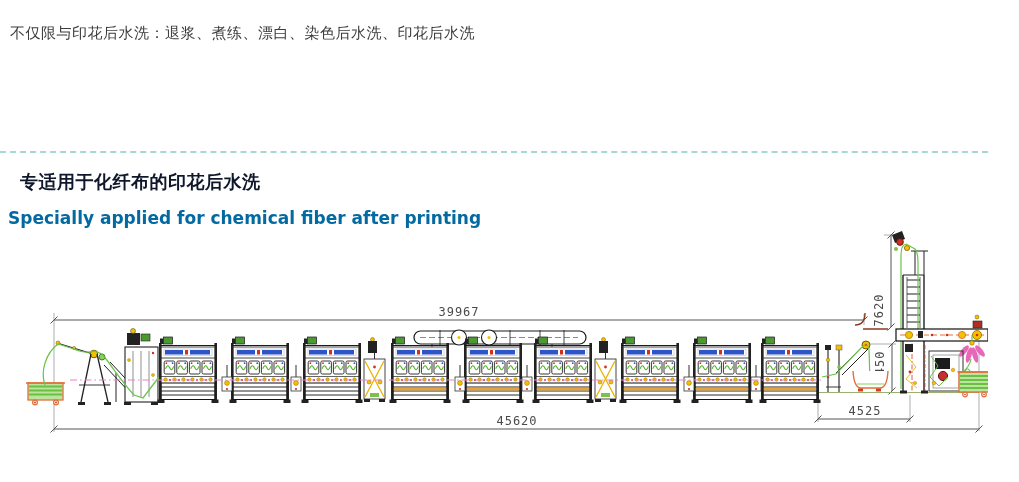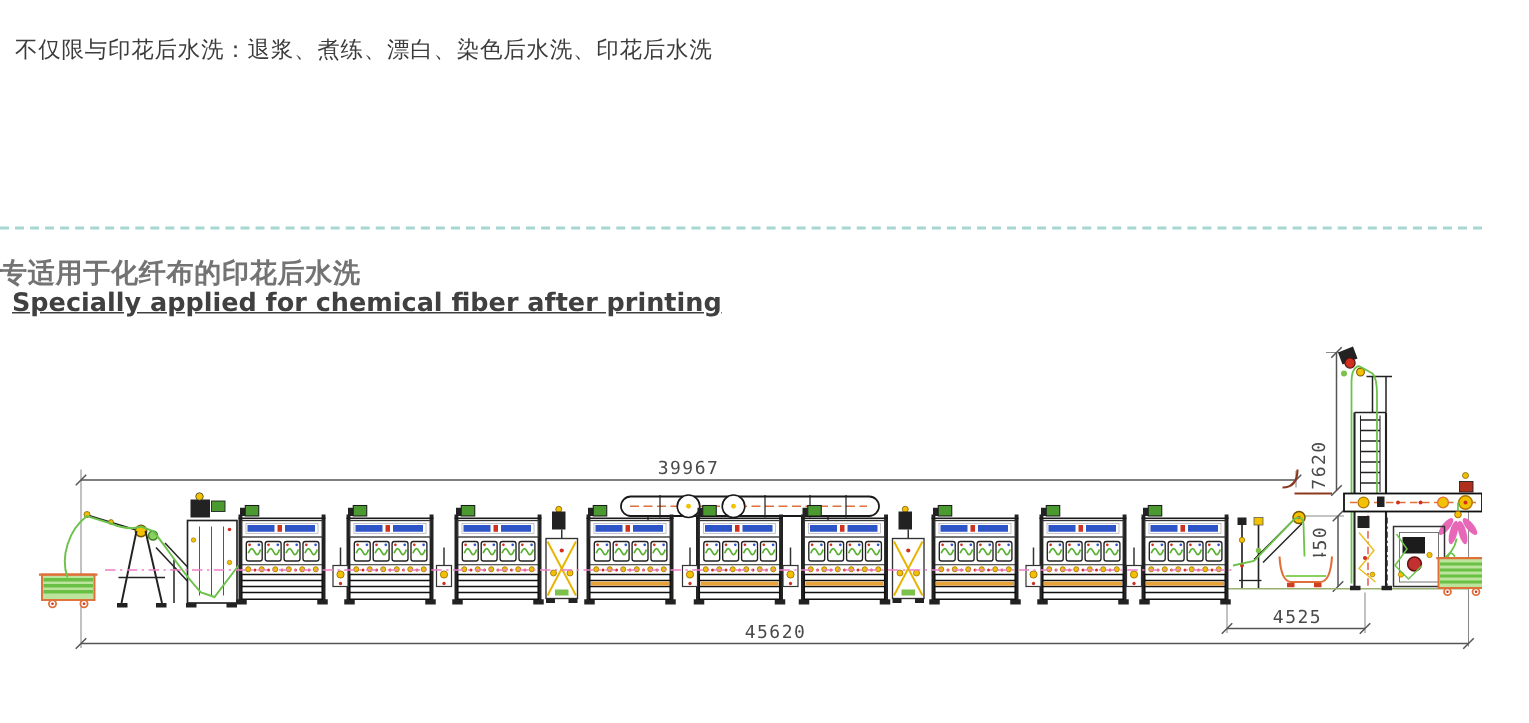--- a/index.html
+++ b/index.html
@@ -1,21 +1,21 @@
 <!DOCTYPE html>
 <html><head>
 <meta charset="utf-8">
 <style>
   html,body{margin:0;padding:0;background:#fff;}
   .page{position:relative;width:988px;height:482px;background:#ffffff;overflow:hidden;
         font-family:"DejaVu Sans","Liberation Sans",sans-serif;border-radius:17px;}
   .intro-note{position:absolute;left:10px;top:24px;font-size:15px;color:#3c3c3c;letter-spacing:0.5px;}
   .divider{position:absolute;left:0;right:0;top:151px;border-top:2px dashed #a7d7d1;height:0;}
-  .heading-zh{position:absolute;left:0;top:170px;font-size:18px;font-weight:bold;color:#737373;letter-spacing:0.5px;}
-  .heading-en{position:absolute;left:8px;top:192px;font-size:17px;font-weight:bold;color:#404040;text-decoration:underline;}
+  .heading-zh{position:absolute;left:20px;top:170px;font-size:18px;font-weight:bold;color:#0f172a;letter-spacing:0.5px;}
+  .heading-en{position:absolute;left:8px;top:208px;font-size:17px;font-weight:bold;color:#0369a1;}
   .diagram-wrap{position:absolute;left:12px;top:225px;width:1019px;height:257px;}
   svg text.dim{font-family:"DejaVu Sans Mono","Liberation Mono",monospace;font-size:12px;fill:#4a4a4a;letter-spacing:1px;}
 </style>
 </head>
 <body>
 
 <div class="page">
 
   <div class="intro-note">不仅限与印花后水洗：退浆、煮练、漂白、染色后水洗、印花后水洗</div>
   <div class="divider"></div>

